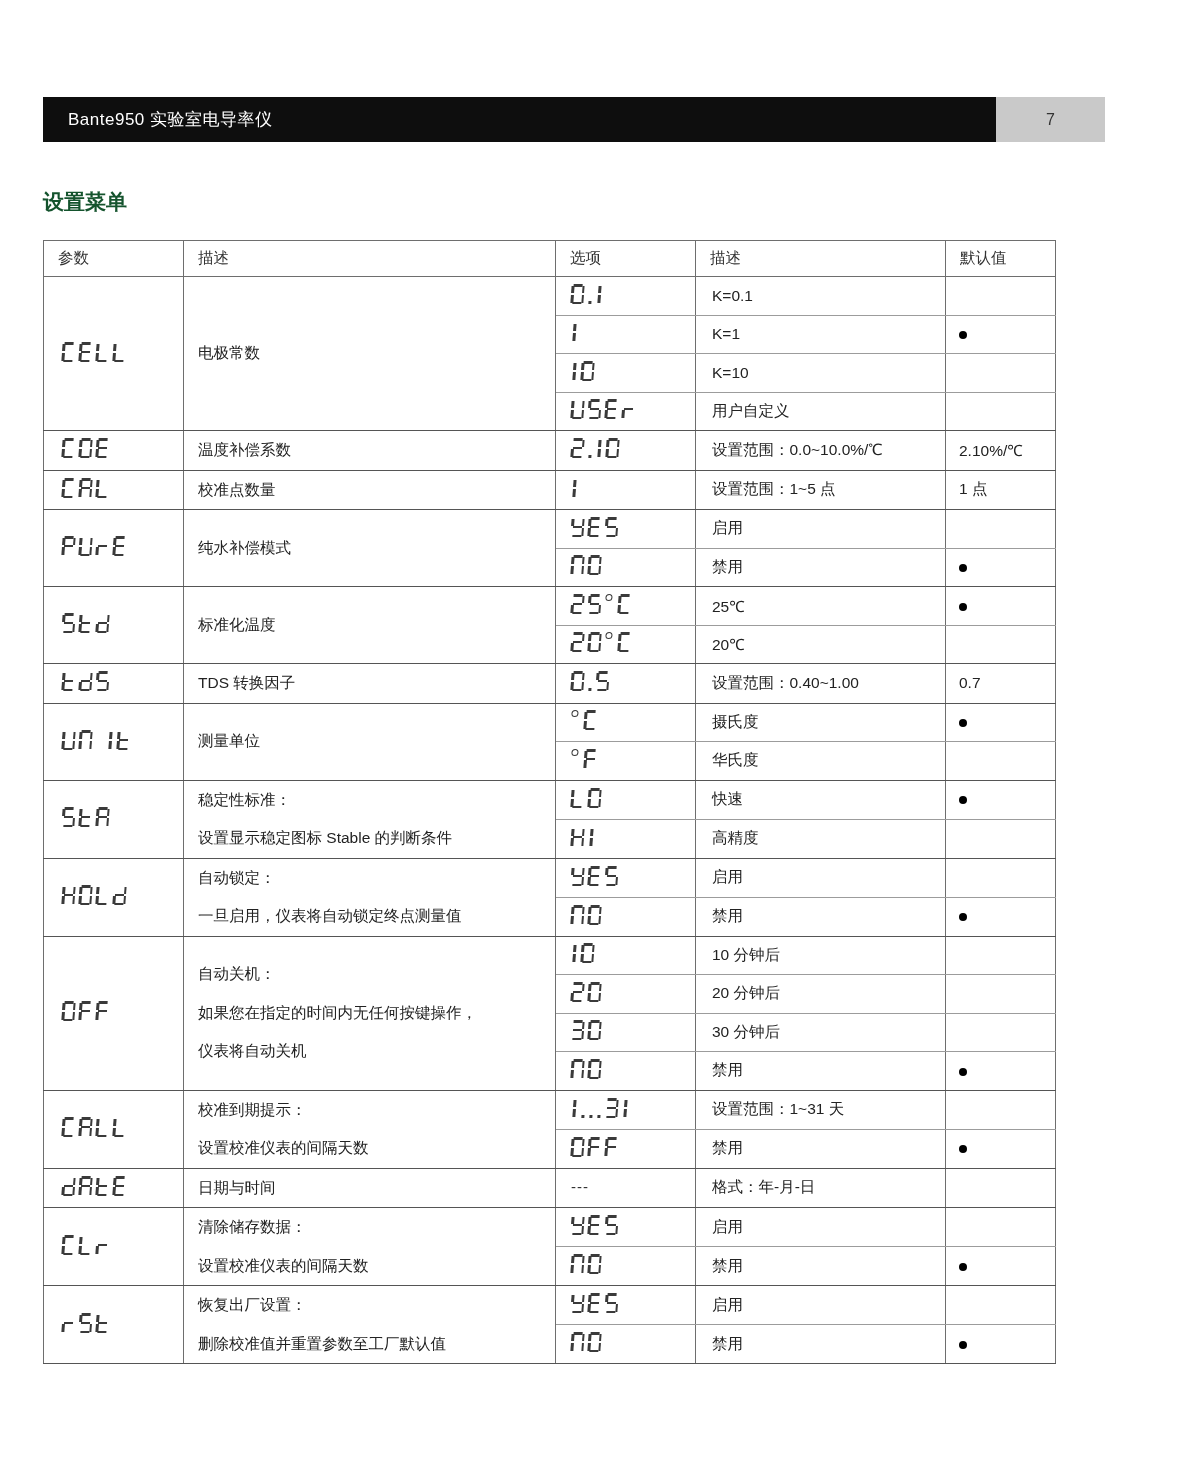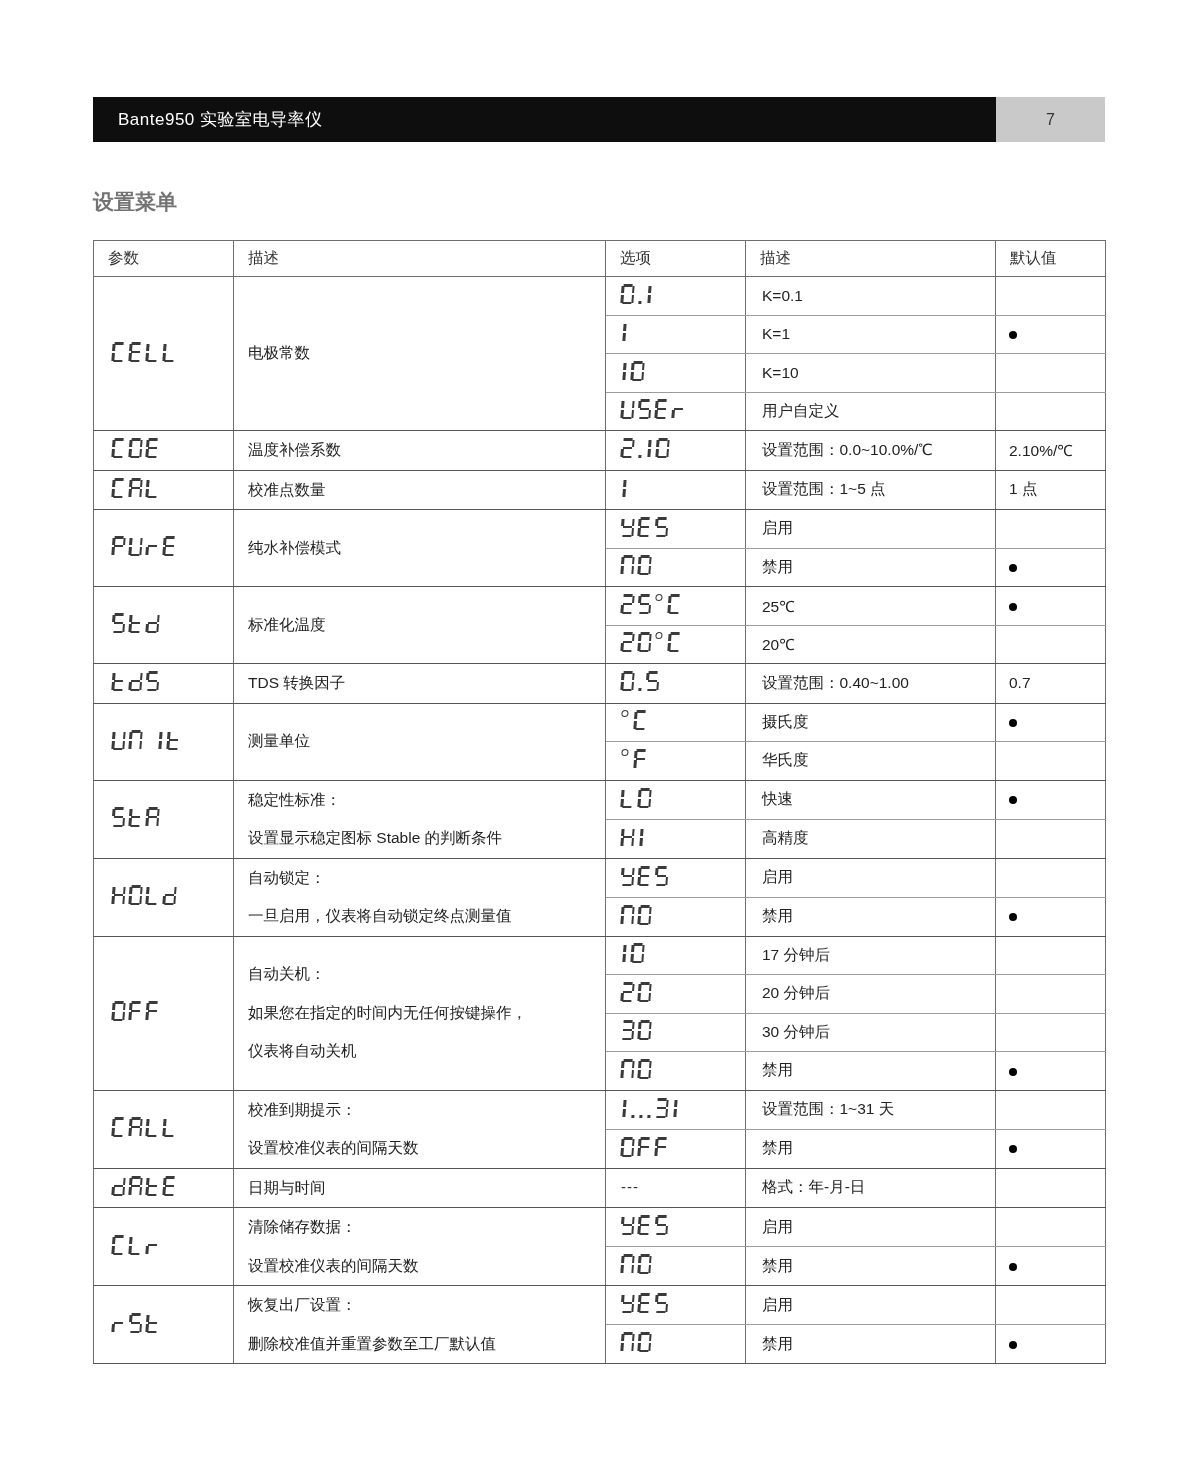--- a/index.html
+++ b/index.html
@@ -4,37 +4,37 @@
 <style>
   * { margin:0; padding:0; box-sizing:border-box; }
   html, body { background:#ffffff; }
   body {
     width:1200px; height:1484px;
     font-family:"Liberation Sans", sans-serif;
     color:#222222;
     position:relative;
     overflow:hidden;
   }
-  .page { padding:97px 95px 0 93px; }
+  .page { padding:97px 95px 0 43px; }
 
   
   .header-bar { display:flex; height:45px; }
   .header-black {
     flex:1; background:#0e0e0e; color:#ffffff;
     display:flex; align-items:center;
     padding-left:25px; font-size:17px; letter-spacing:0.5px;
   }
   .page-box {
     width:109px; background:#c9c9c9; color:#333333;
     display:flex; align-items:center; justify-content:center;
     font-size:16px;
   }
 
   
-  .section-title { margin-top:46px; font-size:21px; font-weight:bold; color:#737373; }
+  .section-title { margin-top:46px; font-size:21px; font-weight:bold; color:#14532d; }
   .intro { margin-top:15px; font-size:16px; color:#2a2a2a; }
 
   
   table.settings {
     border-collapse:collapse; width:1012px; margin-top:24px;
     table-layout:fixed;
   }
   .settings th, .settings td {
     border:1px solid #6e6e6e;
     font-weight:normal; text-align:left; vertical-align:middle;
@@ -744,21 +744,21 @@
               </span>
               <span class="ss-char" style="width: 13px;">
                 <span class="ss-seg" style="left: 2px; top: 0px; width: 9px; height: 2.5px;"></span>
                 <span class="ss-seg" style="left: 10.5px; top: 1.5px; width: 2.5px; height: 7.5px;"></span>
                 <span class="ss-seg" style="left: 10.5px; top: 11px; width: 2.5px; height: 7.5px;"></span>
                 <span class="ss-seg" style="left: 2px; top: 17.5px; width: 9px; height: 2.5px;"></span>
                 <span class="ss-seg" style="left: 0px; top: 11px; width: 2.5px; height: 7.5px;"></span>
                 <span class="ss-seg" style="left: 0px; top: 1.5px; width: 2.5px; height: 7.5px;"></span>
               </span>
             </span></td>
-          <td class="odesc-cell sub">17 分钟后</td>
+          <td class="odesc-cell sub">10 分钟后</td>
           <td class="default-cell sub"></td>
         </tr>
         <tr>
           <td class="code-cell sub"><span class="ss">
               <span class="ss-char" style="width: 13px;">
                 <span class="ss-seg" style="left: 2px; top: 0px; width: 9px; height: 2.5px;"></span>
                 <span class="ss-seg" style="left: 10.5px; top: 1.5px; width: 2.5px; height: 7.5px;"></span>
                 <span class="ss-seg" style="left: 2px; top: 8.75px; width: 9px; height: 2.5px;"></span>
                 <span class="ss-seg" style="left: 0px; top: 11px; width: 2.5px; height: 7.5px;"></span>
                 <span class="ss-seg" style="left: 2px; top: 17.5px; width: 9px; height: 2.5px;"></span>

